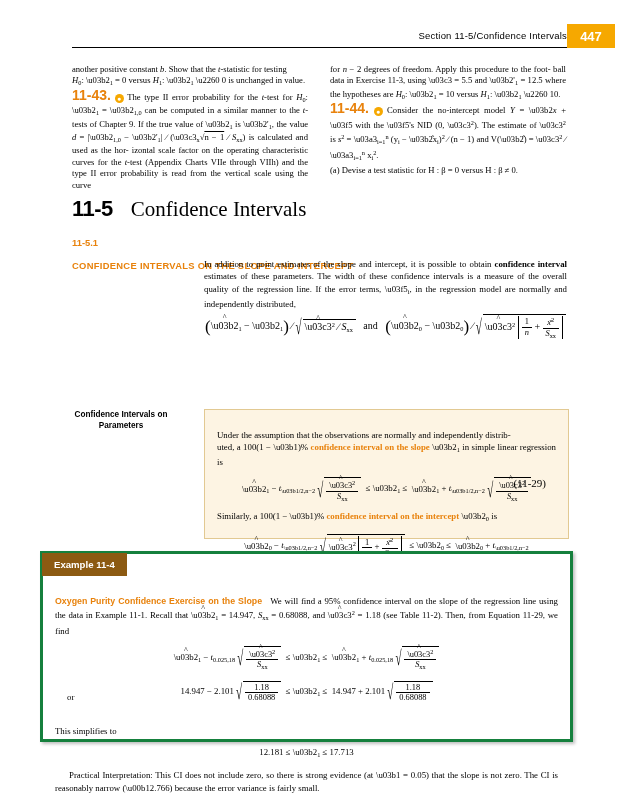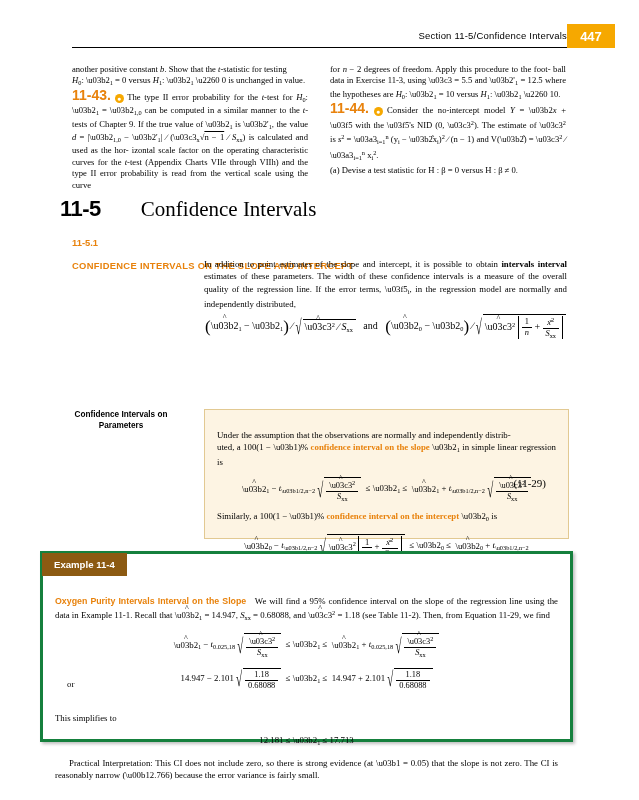--- a/index.html
+++ b/index.html
@@ -96,26 +96,26 @@
     font-weight: bold;
   }
   i.it { font-style: italic; }
   .sub { font-size: 6.3px; vertical-align: -2px; }
   .sup { font-size: 6.3px; vertical-align: 3px; }
 
   
   .sec-head {
     position: absolute;
     top: 196px;
-    left: 60px;
+    left: 72px;
     width: 500px;
     font-family: "Liberation Sans", sans-serif;
     display: flex;
     align-items: baseline;
-    gap: 40px;
+    gap: 18px;
   }
   .sec-num {
     font-size: 22px;
     font-weight: bold;
     letter-spacing: -0.5px;
   }
   .sec-title {
     font-size: 21px;
     font-family: "Liberation Serif", serif;
   }
@@ -334,21 +334,21 @@
     <span class="sec-title">Confidence Intervals</span>
   </div>
 
   <div class="sub-head">
     <span class="sh-num">11-5.1</span>
     <span class="sh-txt">CONFIDENCE INTERVALS ON THE SLOPE AND INTERCEPT</span>
   </div>
 
   <div class="body-block" style="top:258px;">
     <p>
-      In addition to point estimates of the slope and intercept, it is possible to obtain <span class="bold">intervals
+      In addition to point estimates of the slope and intercept, it is possible to obtain <span class="bold">confidence
       interval</span> estimates of these parameters. The width of these confidence intervals is a measure
       of the overall quality of the regression line. If the error terms, \u03f5<span class="sub">i</span>, in the regression model are
       normally and independently distributed,
     </p>
   </div>
 
   <div class="eqrow" style="top:314px;">
     <span class="paren-big">(</span><span class="hat">\u03b2</span><span class="sub">1</span> − \u03b2<span class="sub">1</span><span class="paren-big">)</span>
     <span style="display:inline-block;">∕</span>
     <span class="sqrt"><span class="rad"><span class="hat">\u03c3</span><span class="sup">2</span> ∕ <i class="it">S</i><span class="sub">xx</span></span></span>
@@ -411,21 +411,21 @@
         <span class="eqnum">(11-30)</span>
       </div>
     </div>
   </div>
 
   <div class="example-box">
     <div class="example-tab">Example 11-4</div>
 
     <div class="example-body">
       <p>
-        <span class="ex-title">Oxygen Purity Intervals Interval on the Slope</span>
+        <span class="ex-title">Oxygen Purity Confidence Exercise on the Slope</span>
         &nbsp;&nbsp;We will find a 95% confidence interval on the
         slope of the regression line using the data in Example 11-1. Recall that <span class="hat">\u03b2</span><span class="sub">1</span> = 14.947, <i class="it">S</i><span class="sub">xx</span> = 0.68088,
         and <span class="hat">\u03c3</span><span class="sup">2</span> = 1.18 (see Table 11-2). Then, from Equation 11-29, we find
       </p>
 
       <div class="centered">
         <span class="hat">\u03b2</span><span class="sub">1</span> − <i class="it">t</i><span class="sub">0.025,18</span>
         <span class="sqrt"><span class="rad"><span class="frac"><span class="num"><span class="hat">\u03c3</span><span class="sup">2</span></span><span class="den"><i class="it">S</i><span class="sub">xx</span></span></span></span></span>
         &nbsp;≤ \u03b2<span class="sub">1</span> ≤&nbsp;
         <span class="hat">\u03b2</span><span class="sub">1</span> + <i class="it">t</i><span class="sub">0.025,18</span>

